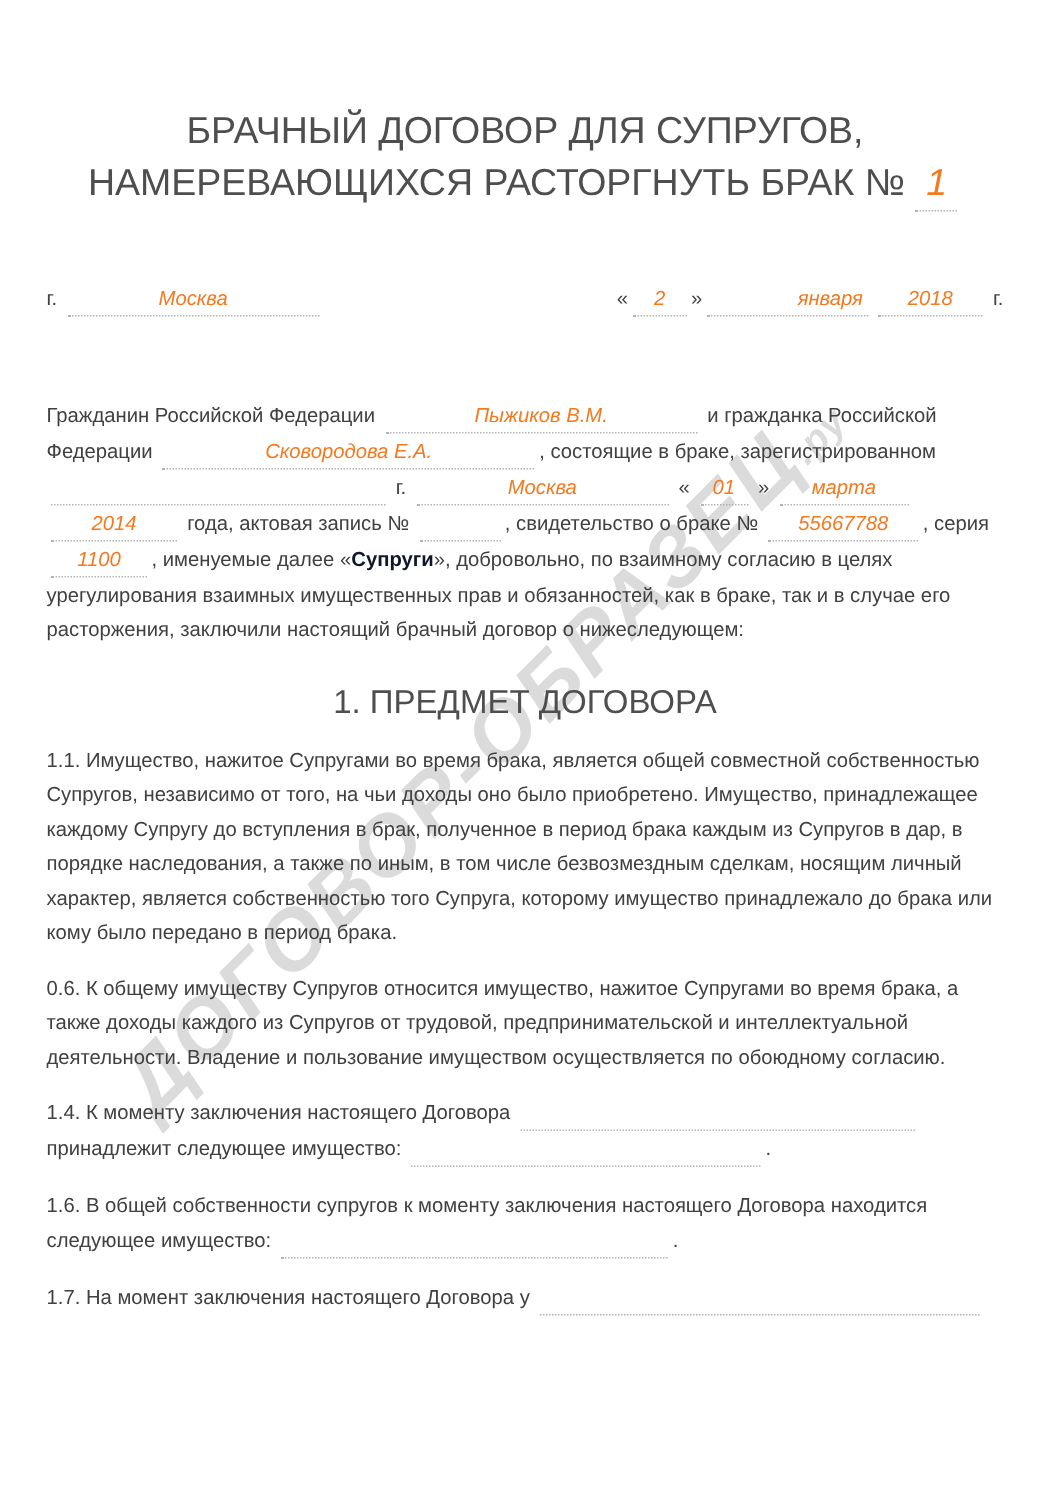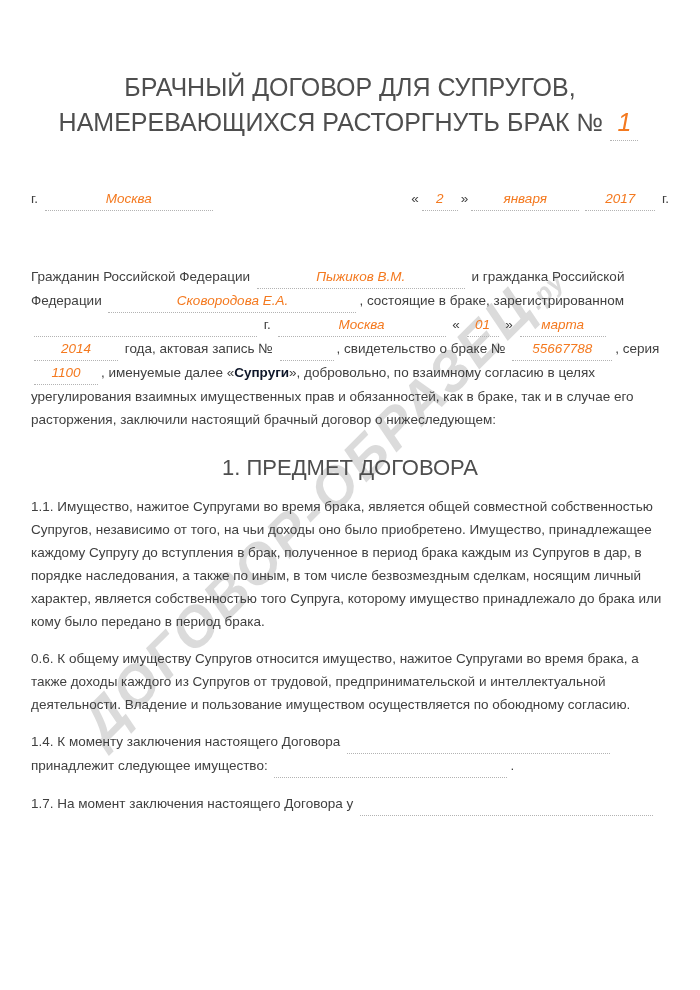--- a/index.html
+++ b/index.html
@@ -81,26 +81,27 @@
 
   <div class="content">
 
     <div class="doc-title">
       <div>БРАЧНЫЙ ДОГОВОР ДЛЯ СУПРУГОВ,</div>
       <div><span>НАМЕРЕВАЮЩИХСЯ РАСТОРГНУТЬ БРАК №</span><span class="fill num-fill"><span class="fill-text">1</span></span></div>
     </div>
 
     <div class="city-date">
       <div class="cd-left">г. <span class="fill" style="min-width: 160px;"><span class="fill-text">Москва</span></span></div>
-      <div class="cd-right">«<span class="fill" style="min-width: 28px;"><span class="fill-text">2</span></span>»<span class="fill" style="min-width: 100px;"><span class="fill-text">января</span></span><span class="fill" style="min-width: 62px;"><span class="fill-text">2017</span></span> г.</div>
+      <div class="cd-right">«<span class="fill" style="min-width: 28px;"><span class="fill-text">2</span></span>»<span class="fill" style="min-width: 100px; text-align: right;"><span class="fill-text">января</span></span><span class="fill" style="min-width: 62px;"><span class="fill-text">2018</span></span> г.</div>
     </div>
 
     <p class="para intro">Гражданин Российской Федерации <span class="fill" style="min-width: 200px;"><span class="fill-text">Пыжиков В.М.</span></span> и гражданка Российской Федерации <span class="fill" style="min-width: 240px;"><span class="fill-text">Сковородова Е.А.</span></span>, состоящие в браке, зарегистрированном <span class="fill" style="min-width: 215px;"><span class="fill-text">&nbsp;</span></span> г. <span class="fill" style="min-width: 160px;"><span class="fill-text">Москва</span></span> « <span class="fill" style="min-width: 24px;"><span class="fill-text">01</span></span> » <span class="fill" style="min-width: 78px;"><span class="fill-text">марта</span></span><span class="fill" style="min-width: 76px;"><span class="fill-text">2014</span></span> года, актовая запись № <span class="fill" style="min-width: 46px;"><span class="fill-text">&nbsp;</span></span>, свидетельство о браке № <span class="fill" style="min-width: 92px;"><span class="fill-text">55667788</span></span>, серия <span class="fill" style="min-width: 56px;"><span class="fill-text">1100</span></span>, именуемые далее «<b>Супруги</b>», добровольно, по взаимному согласию в целях урегулирования взаимных имущественных прав и обязанностей, как в браке, так и в случае его расторжения, заключили настоящий брачный договор о нижеследующем:</p>
 
     <h2 class="section-title">1. ПРЕДМЕТ ДОГОВОРА</h2>
 
     <p class="para">1.1. Имущество, нажитое Супругами во время брака, является общей совместной собственностью Супругов, независимо от того, на чьи доходы оно было приобретено. Имущество, принадлежащее каждому Супругу до вступления в брак, полученное в период брака каждым из Супругов в дар, в порядке наследования, а также по иным, в том числе безвозмездным сделкам, носящим личный характер, является собственностью того Супруга, которому имущество принадлежало до брака или кому было передано в период брака.</p>
     <p class="para">0.6. К общему имуществу Супругов относится имущество, нажитое Супругами во время брака, а также доходы каждого из Супругов от трудовой, предпринимательской и интеллектуальной деятельности. Владение и пользование имуществом осуществляется по обоюдному согласию.</p>
     <p class="para">1.4. К моменту заключения настоящего Договора <span class="fill" style="min-width: 255px;"><span class="fill-text">&nbsp;</span></span> принадлежит следующее имущество: <span class="fill" style="min-width: 225px;"><span class="fill-text">&nbsp;</span></span>.</p>
+    <p class="para">1.6. В общей собственности супругов к моменту заключения настоящего Договора находится следующее имущество: <span class="fill" style="min-width: 250px;"><span class="fill-text">&nbsp;</span></span>.</p>
     <p class="para">1.7. На момент заключения настоящего Договора у <span class="fill" style="min-width: 285px;"><span class="fill-text">&nbsp;</span></span></p>
 
   </div>
 </div>
 
 </body></html>

